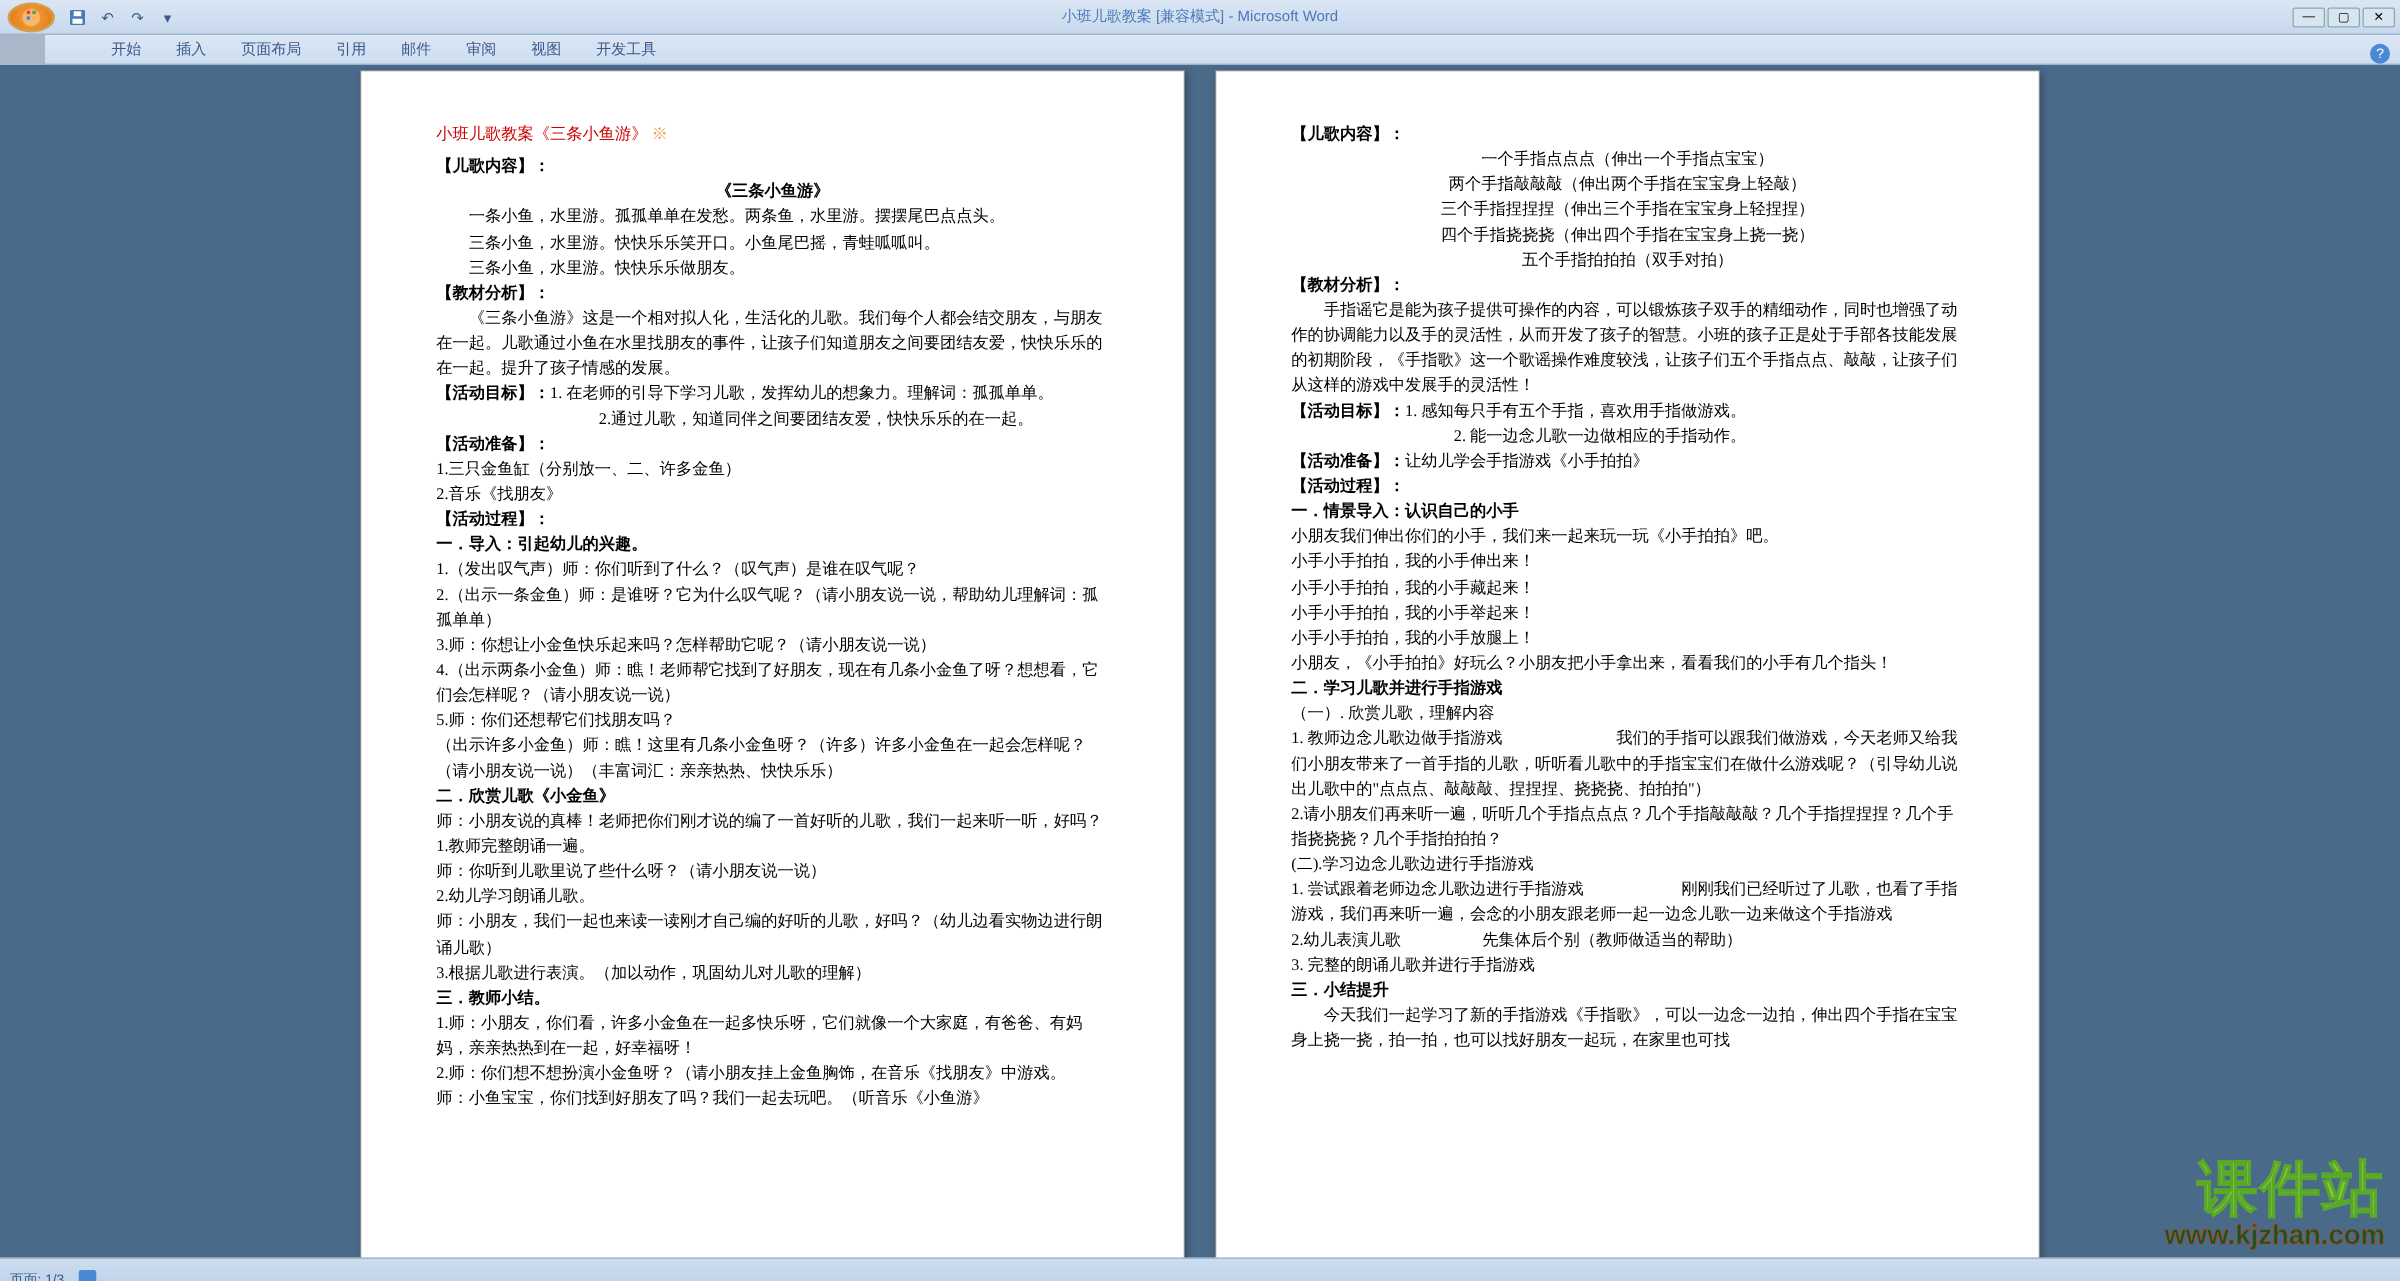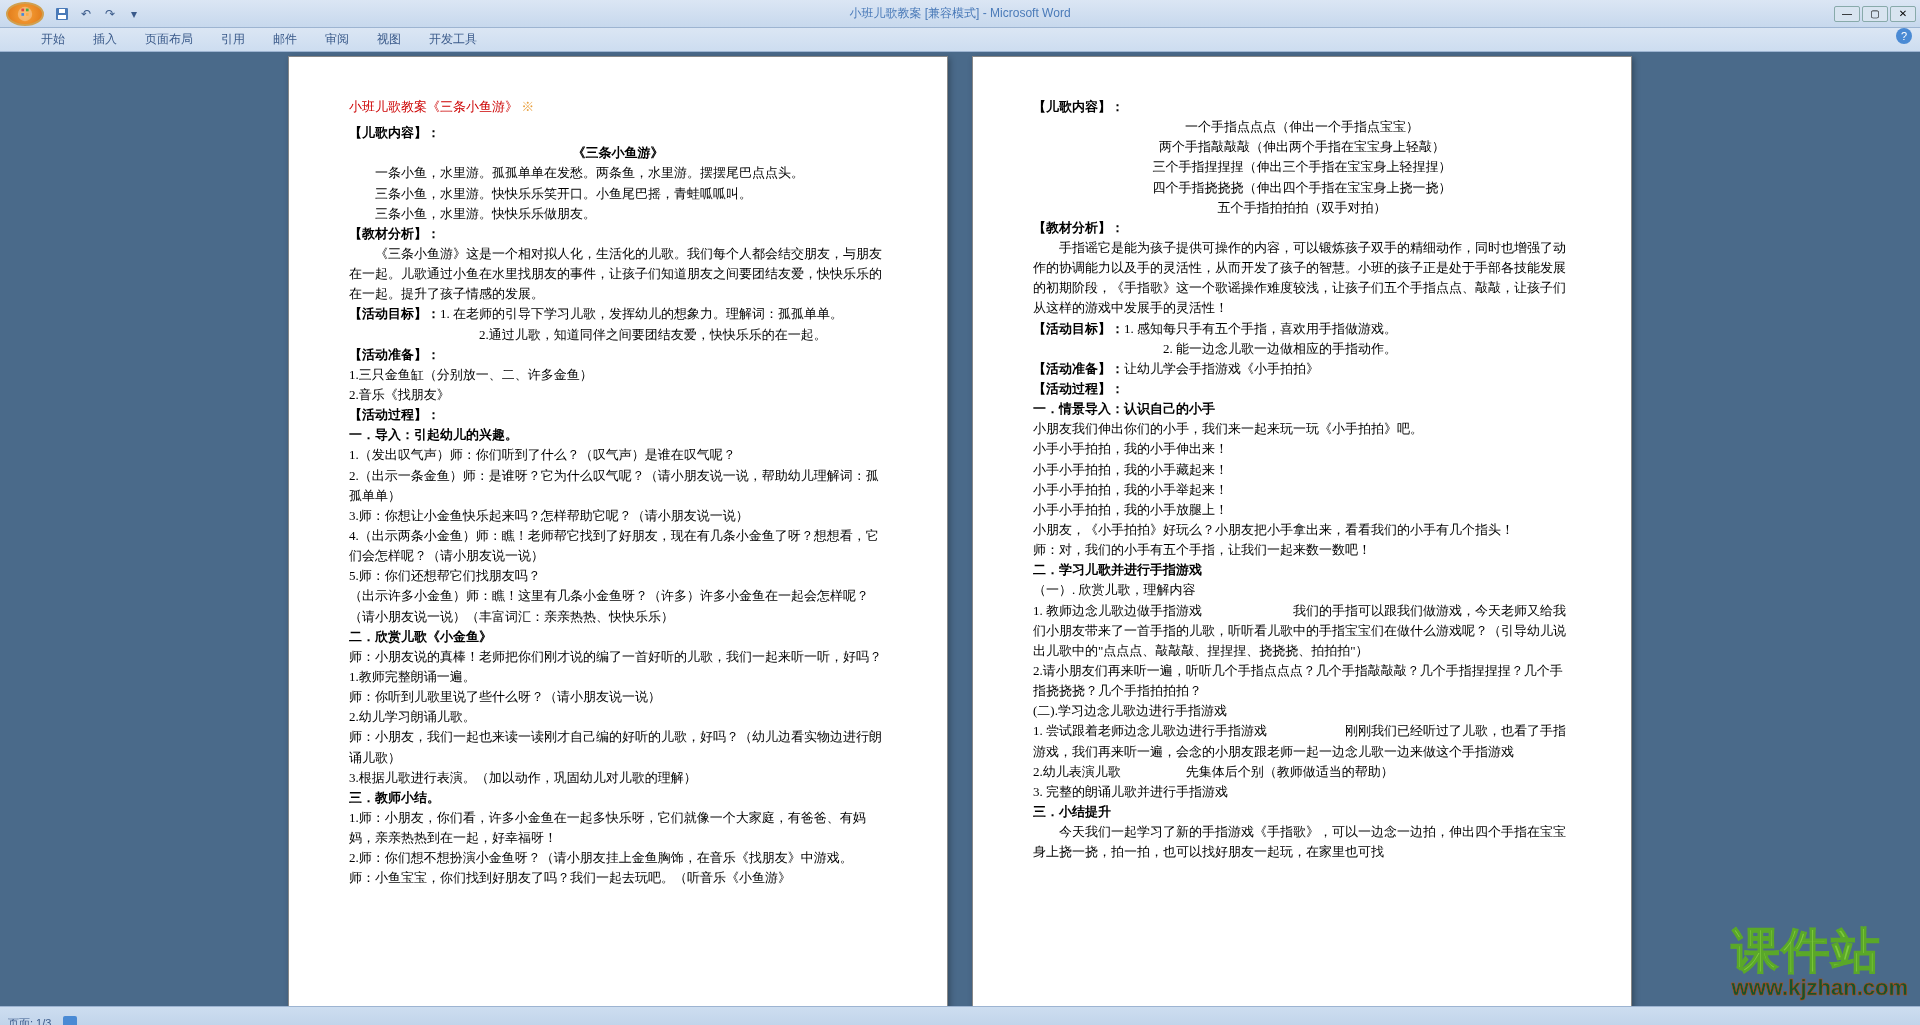--- a/index.html
+++ b/index.html
@@ -30,25 +30,26 @@
 .office-btn svg { width: 18px; height: 18px; }
 .qat { display: flex; gap: 8px; margin-left: 4px; }
 .qat-item { width: 16px; height: 16px; display: flex; align-items: center; justify-content: center; color: #3a5a8a; }
 .title-text { position: absolute; left: 50%; transform: translateX(-50%); color: #4a7ab8; font-size: 12px; }
 .win-controls { position: absolute; right: 4px; display: flex; gap: 2px; }
 .win-btn { width: 26px; height: 16px; border: 1px solid #8aa; background: #d8e4f0; display: flex; align-items: center; justify-content: center; font-size: 10px; border-radius: 2px; }
 .ribbon-tabs {
   height: 24px;
   background: linear-gradient(#dbe6f4, #cdddf0);
   display: flex;
-  align-items: flex-start;
-  padding-left: 29px;
+  align-items: flex-end;
+  padding-left: 41px;
   gap: 4px;
   border-bottom: 1px solid #9db4d1;
   position: relative;
+  margin-left: 36px;
 }
 .tab {
   padding: 3px 12px;
   font-size: 12px;
   color: #3a5a8a;
   cursor: pointer;
 }
 .help-btn { position: absolute; right: 8px; width: 16px; height: 16px; border-radius: 50%; background: #4a8ad4; color: white; display: flex; align-items: center; justify-content: center; font-size: 11px; }
 .doc-area {
   height: 954px;
@@ -88,20 +89,21 @@
   font-size: 11px;
   color: #3a5a8a;
   gap: 12px;
 }
 .statusbar .lang-icon { width: 14px; height: 14px; background: #4a8ad4; border-radius: 2px; }
 .watermark {
   position: absolute;
   right: 12px;
   bottom: 24px;
   font-family: Arial, sans-serif;
+  text-align: right;
   pointer-events: none;
   margin-top: 40px;
 }
 .watermark .wm1 { font-size: 48px; font-weight: 900; color: #7ec93e; -webkit-text-stroke: 1px #5aa828; letter-spacing: 2px; }
 .watermark .wm2 { font-size: 22px; font-weight: 900; color: #14532d; -webkit-text-stroke: 0.5px #cc4400; margin-top: -8px; }
 </style>
 </head>
 <body>
 
 <div class="titlebar">
@@ -195,21 +197,20 @@
     <p style="text-indent:10em">2. 能一边念儿歌一边做相应的手指动作。</p>
     <p><span class="section">【活动准备】：</span><span>让幼儿学会手指游戏《小手拍拍》</span></p>
     <p class="section">【活动过程】：</p>
     <p class="section">一．情景导入：认识自己的小手</p>
     <p>小朋友我们伸出你们的小手，我们来一起来玩一玩《小手拍拍》吧。</p>
     <p>小手小手拍拍，我的小手伸出来！</p>
     <p>小手小手拍拍，我的小手藏起来！</p>
     <p>小手小手拍拍，我的小手举起来！</p>
     <p>小手小手拍拍，我的小手放腿上！</p>
     <p>小朋友，《小手拍拍》好玩么？小朋友把小手拿出来，看看我们的小手有几个指头！</p>
-    <p>师：对，我们的小手有五个手指，让我们一起来数一数吧！</p>
     <p class="section">二．学习儿歌并进行手指游戏</p>
     <p>（一）. 欣赏儿歌，理解内容</p>
     <p>1. 教师边念儿歌边做手指游戏　　　　　　　我们的手指可以跟我们做游戏，今天老师又给我们小朋友带来了一首手指的儿歌，听听看儿歌中的手指宝宝们在做什么游戏呢？（引导幼儿说出儿歌中的"点点点、敲敲敲、捏捏捏、挠挠挠、拍拍拍"）</p>
     <p>2.请小朋友们再来听一遍，听听几个手指点点点？几个手指敲敲敲？几个手指捏捏捏？几个手指挠挠挠？几个手指拍拍拍？</p>
     <p>(二).学习边念儿歌边进行手指游戏</p>
     <p>1. 尝试跟着老师边念儿歌边进行手指游戏　　　　　　刚刚我们已经听过了儿歌，也看了手指游戏，我们再来听一遍，会念的小朋友跟老师一起一边念儿歌一边来做这个手指游戏</p>
     <p>2.幼儿表演儿歌　　　　　先集体后个别（教师做适当的帮助）</p>
     <p>3. 完整的朗诵儿歌并进行手指游戏</p>
     <p class="section">三．小结提升</p>
     <p class="indent">今天我们一起学习了新的手指游戏《手指歌》，可以一边念一边拍，伸出四个手指在宝宝身上挠一挠，拍一拍，也可以找好朋友一起玩，在家里也可找</p>

